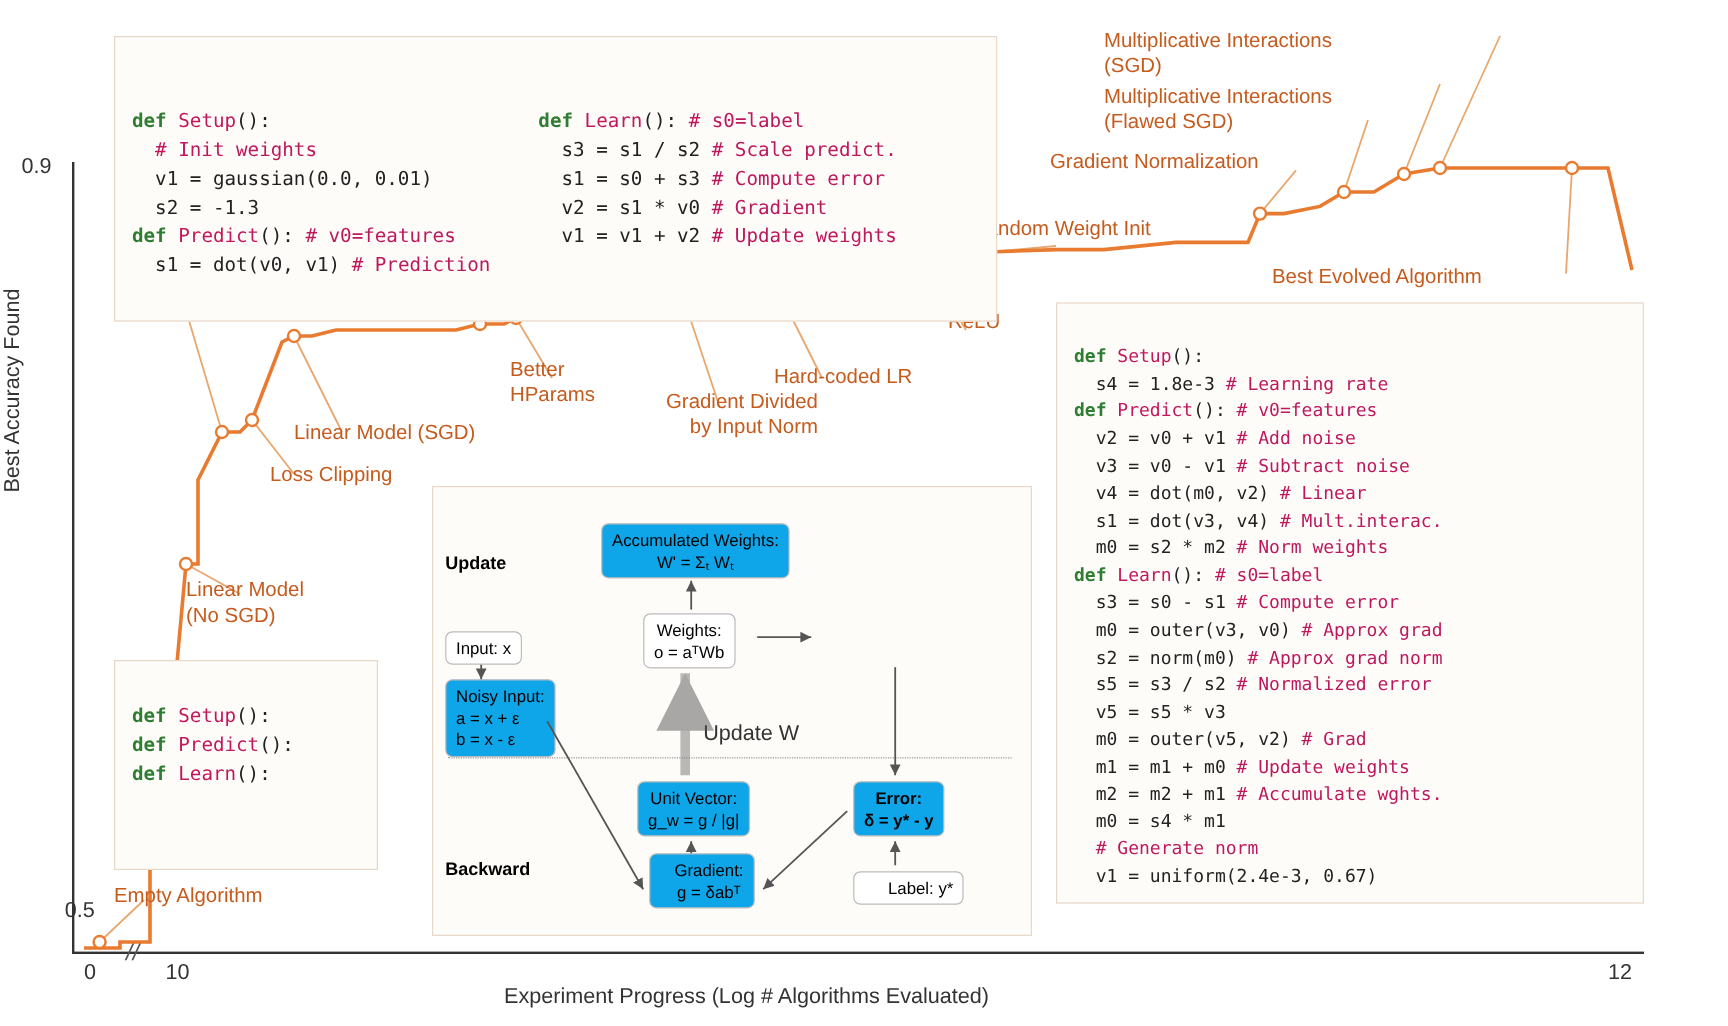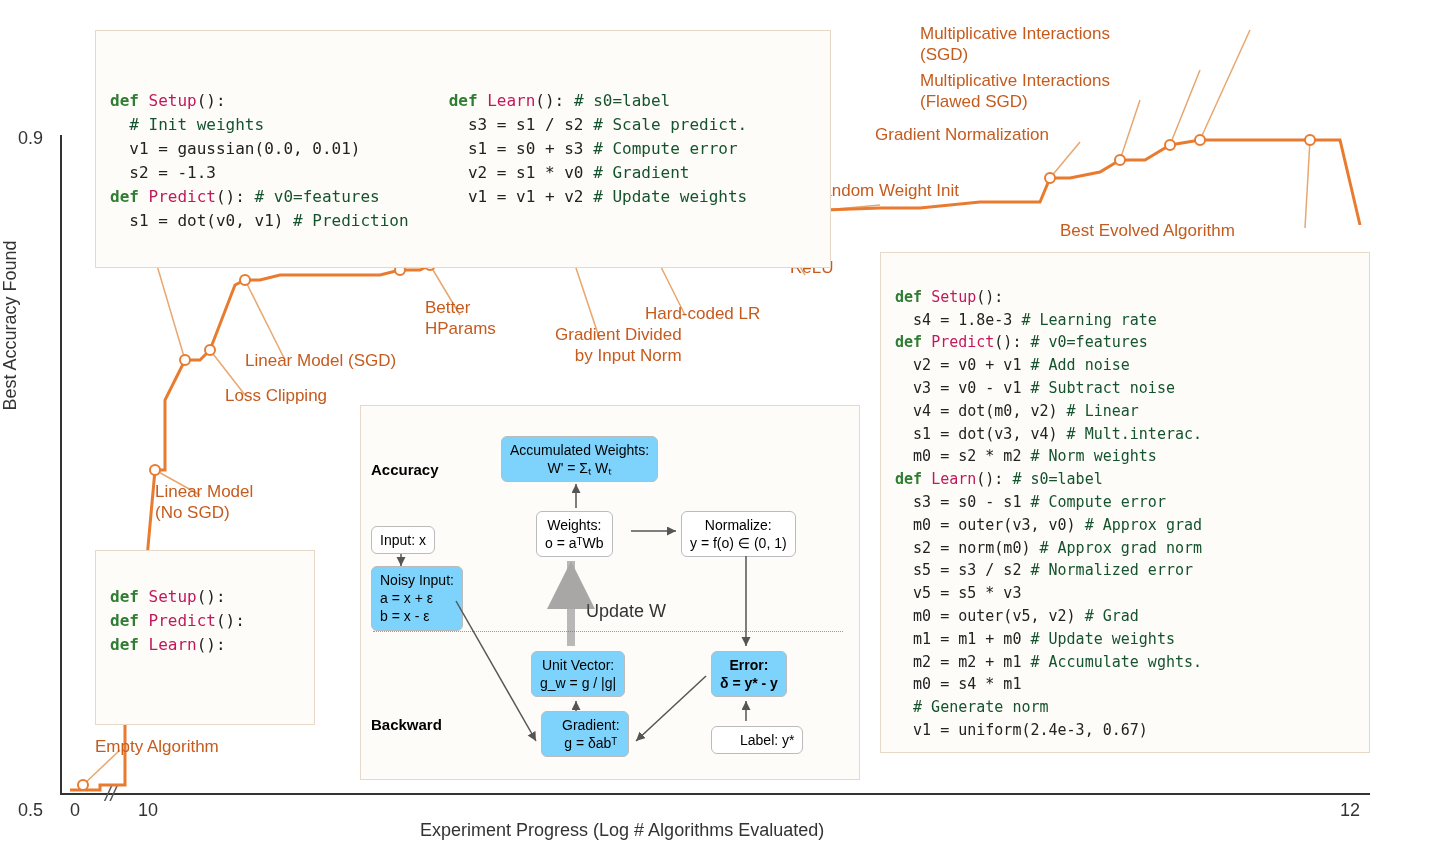--- a/index.html
+++ b/index.html
@@ -66,31 +66,31 @@
   background: #fefcf9;
   border: 1px solid #e8d8c8;
   padding: 10px 14px;
   font-family: "DejaVu Sans Mono", "Consolas", monospace;
   font-size: 16px;
   line-height: 1.5;
   color: #222;
   white-space: pre;
 }
 .kw { color: #2e7d32; font-weight: bold; }
-.com { color: #14532d; }
+.com { color: #be185d; }
 .pink { color: #c2185b; }
 .diagram-panel {
   position: absolute;
   background: #fefcf9;
   border: 1px solid #e8d8c8;
   padding: 12px;
 }
 .diag-box {
   position: absolute;
-  background: #7dd3fc;
+  background: #0ea5e9;
   border: 1px solid #bbb;
   border-radius: 6px;
   padding: 4px 8px;
   font-size: 14px;
   text-align: center;
   line-height: 1.3;
 }
 .diag-box.white { background: #fff; }
 .diag-text {
   position: absolute;
@@ -112,21 +112,21 @@
   background: #333;
 }
 </style>
 </head>
 <body>
 
 <div class="axis-line" style="left:60px; top:135px; width:2px; height:660px;"></div>
 <div class="axis-line" style="left:60px; top:793px; width:1310px; height:2px;"></div>
 
 <div class="y-tick" style="top:128px;">0.9</div>
-<div class="y-tick" style="top:800px;">0.5</div>
+<div class="y-tick" style="top:748px;margin-left:36px;">0.5</div>
 <div class="y-axis-label">Best Accuracy Found</div>
 
 <div class="x-tick" style="left:70px;">0</div>
 <div class="axis-break" style="left:105px; top:783px; font-style:italic;">//</div>
 <div class="x-tick" style="left:138px;">10</div>
 <div class="x-tick" style="left:1340px;">12</div>
 <div class="x-axis-label">Experiment Progress (Log # Algorithms Evaluated)</div>
 
 <svg style="position:absolute; left:60px; top:40px; width:1310px; height:755px; overflow:visible;">
 
@@ -236,33 +236,31 @@
   s5 = s3 / s2 <span class="com"># Normalized error</span>
   v5 = s5 * v3
   m0 = outer(v5, v2) <span class="com"># Grad</span>
   m1 = m1 + m0 <span class="com"># Update weights</span>
   m2 = m2 + m1 <span class="com"># Accumulate wghts.</span>
   m0 = s4 * m1
   <span class="com"># Generate norm</span>
   v1 = uniform(2.4e-3, 0.67)</div>
 
 <div class="diagram-panel" style="left:360px; top:405px; width:500px; height:375px;">
-  <div class="section-heading" style="left:10px; top:55px;">Accuracy</div>
+  <div class="section-heading" style="left:10px; top:55px;">Update</div>
   <div class="section-heading" style="left:10px; top:310px;text-align:center;">Backward</div>
 
   <div class="diag-box white" style="left:10px; top:120px;">Input: x</div>
   <div class="diag-box" style="left:10px; top:160px; white-space:pre; text-align:left;">Noisy Input:
 a = x + ε
 b = x - ε</div>
   <div class="diag-box" style="left:140px; top:30px; white-space:pre;">Accumulated Weights:
 W' = Σₜ Wₜ</div>
   <div class="diag-box white" style="left:175px; top:105px; white-space:pre;">Weights:
 o = aᵀWb</div>
-  <div class="diag-box white" style="left:320px; top:105px; white-space:pre;">Normalize:
-y = f(o) ∈ (0, 1)</div>
 
   <div style="position:absolute; left:12px; top:225px; width:470px; border-top:1px dotted #999;"></div>
   <div class="diag-text" style="left:225px; top:195px;">Update W</div>
 
   <div class="diag-box" style="left:170px; top:245px; white-space:pre;">Unit Vector:
 g_w = g / |g|</div>
   <div class="diag-box" style="left:180px; top:305px; white-space:pre;padding-left:20px;">Gradient:
 g = δabᵀ</div>
   <div class="diag-box" style="left:350px; top:245px; white-space:pre;font-weight:bold;">Error:
 δ = y* - y</div>

